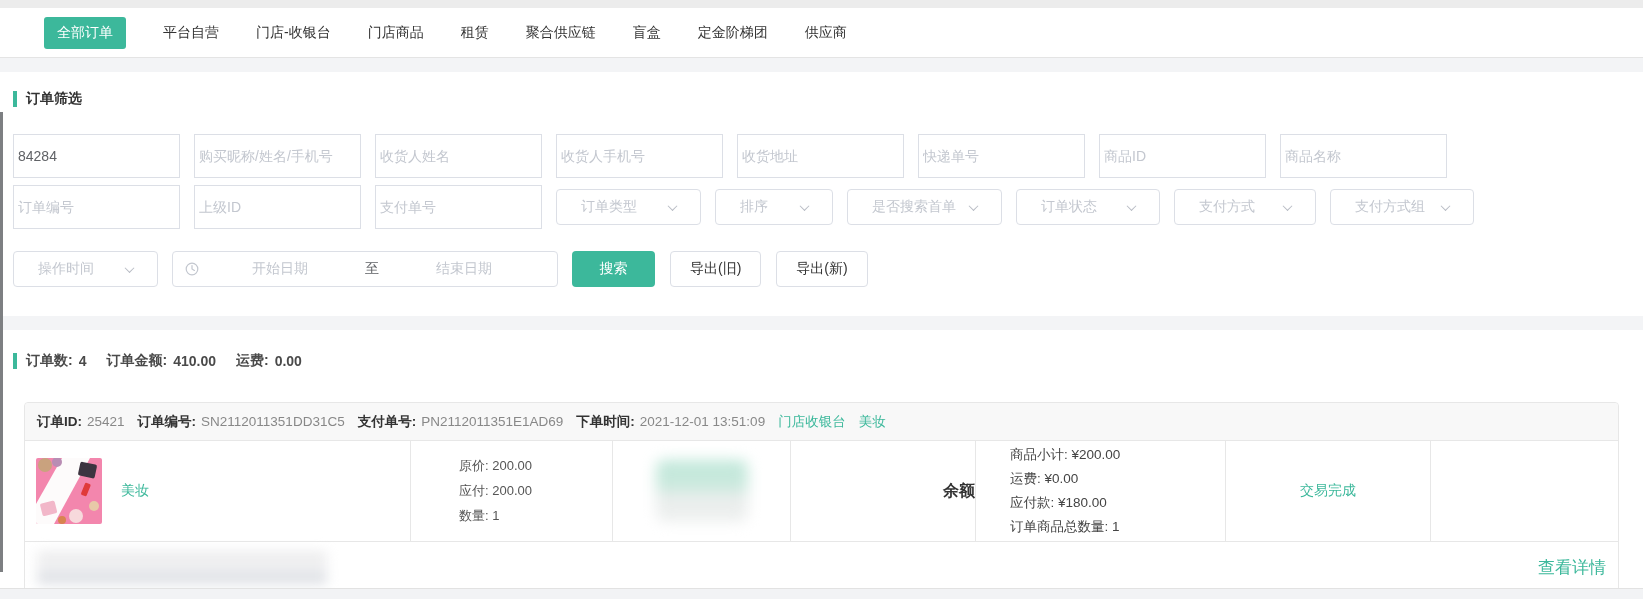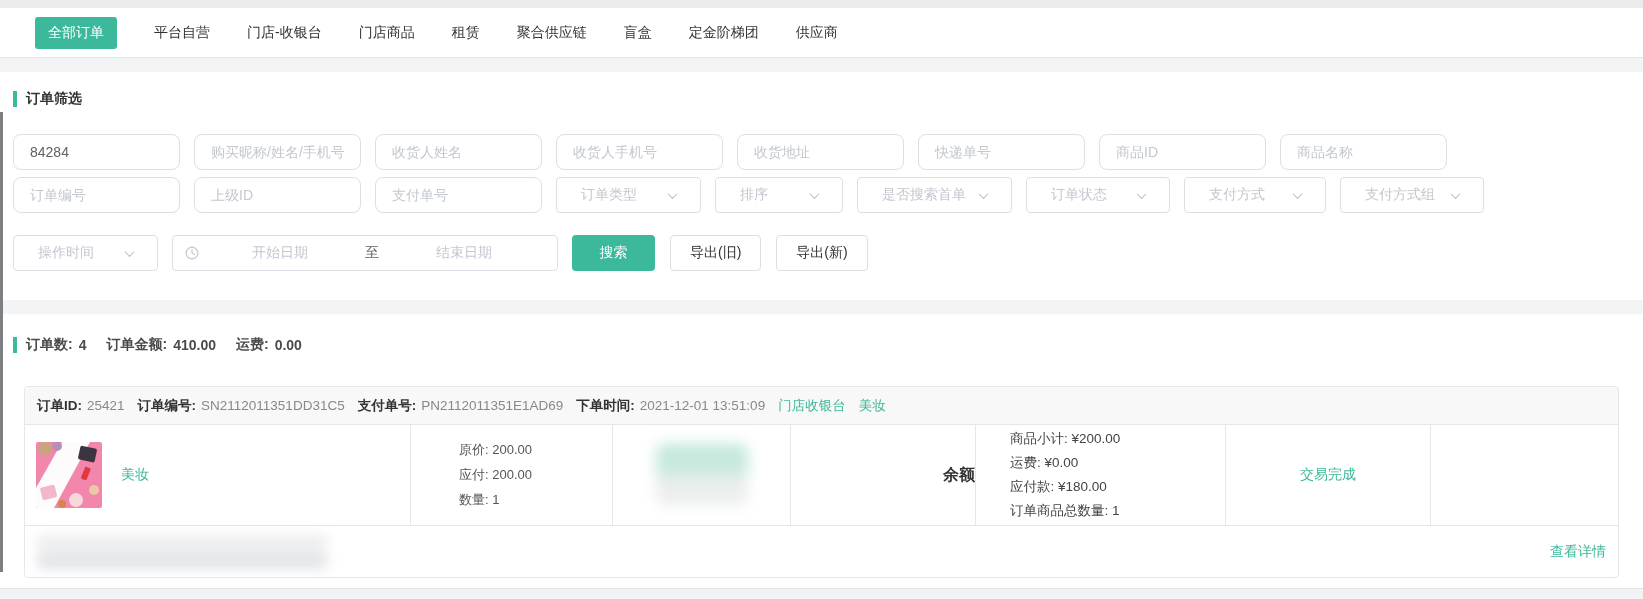--- a/index.html
+++ b/index.html
@@ -4,50 +4,50 @@
 <style>
   * { box-sizing: border-box; margin: 0; padding: 0; }
   html,body { width:1643px; height:599px; overflow:hidden; }
   body {
     font-family: "Liberation Sans", "DejaVu Sans", sans-serif;
     background:#fff; color:#606266; position:relative; font-size:14px;
   }
   .top-strip { height:8px; background:#ececec; }
   .tabbar {
     height:50px; background:#fff; border-bottom:1px solid #e4e4e4;
-    display:flex; align-items:center; padding-left:35px; gap:37px;
+    display:flex; align-items:center; padding-left:44px; gap:37px;
   }
   .tab { font-size:14px; color:#333; cursor:pointer; white-space:nowrap; padding:7px 0; }
   .tab.active { background:#3cb89b; color:#fff; border-radius:3px; padding:7px 13px; }
   .gap { height:14px; background:#f3f4f6; }
 
   .panel { background:#fff; }
   .filter-panel { padding:18px 13px 29px 13px; }
   .section-title-row { display:flex; align-items:center; gap:9px; margin-bottom:26px; }
   .accent-bar { width:4px; height:16px; background:#3cb89b; }
   .section-title { font-size:14px; font-weight:bold; color:#333; }
 
   .frow { display:flex; align-items:center; gap:14px; margin-bottom:7px; }
   .frow.last { margin-top:22px; margin-bottom:0; }
   .f-input {
-    width:167px; height:36px; border:1px solid #dcdfe6; border-radius:8px;
-    padding:0 16px; font-size:14px; color:#606266; background:#fff; outline:none;
+    width:167px; height:44px; border:1px solid #dcdfe6; border-radius:0;
+    padding:0 4px; font-size:14px; color:#606266; background:#fff; outline:none;
     font-family:inherit;
   }
   .f-input::placeholder { color:#c3c7cf; }
   .select {
     height:36px; border:1px solid #dcdfe6; border-radius:4px; background:#fff;
     display:flex; align-items:center; justify-content:space-between;
     padding:0 24px; font-size:14px; color:#c3c7cf; cursor:pointer;
   }
   .chev {
     width:7px; height:7px; border-right:1.3px solid #b8bcc4; border-bottom:1.3px solid #b8bcc4;
     transform:rotate(45deg) translate(-1px,-1px); flex:0 0 auto;
   }
-  .w145{width:145px}.w130{width:128px}.w155{width:155px}.w144{width:144px}.w142{width:142px}
+  .w145{width:145px}.w130{width:118px}.w155{width:155px}.w144{width:144px}.w142{width:142px}
   .daterange {
     width:386px; height:36px; border:1px solid #dcdfe6; border-radius:4px; background:#fff;
     display:flex; align-items:center; padding:0 12px; font-size:14px; color:#c3c7cf; cursor:pointer;
   }
   .daterange .ph { flex:1; text-align:center; }
   .daterange .sep { color:#606266; padding:0 4px; }
   .btn { height:36px; border-radius:4px; font-size:14px; cursor:pointer; font-family:inherit; }
   .btn-search { width:83px; background:#3cb89b; color:#fff; border:none; margin-left:0; }
   .btn-plain { padding:0 19px; background:#fff; border:1px solid #dcdfe6; color:#333; }
   .ml15 { margin-left:1px; }
@@ -85,21 +85,21 @@
   .col-actions { flex:1; border-right:none; }
 
   .order-footer {
     border-top:1px solid #e7e7e7; height:52px; display:flex; align-items:center;
     justify-content:space-between; padding:0 12px; border-radius:0 0 4px 4px;
   }
   .blur-footer {
     width:290px; height:34px; filter:blur(6px); border-radius:4px;
     background:linear-gradient(180deg,#ededee 0 42%,#fafafa 42% 52%,#e2e4e8 52% 100%);
   }
-  .detail-link { color:#3cb89b; font-size:14px; cursor:pointer; }
+  .detail-link { color:#3cb89b; font-size:17px; cursor:pointer; }
 
   .left-line { position:absolute; left:0; top:112px; width:3px; height:460px; background:#7d7f82; }
   .bottom-strip { position:absolute; left:0; bottom:0; width:100%; height:11px; background:#f2f3f5; border-top:1px solid #e2e2e2; }
 </style>
 </head>
 <body>
 
 <div class="top-strip"></div>
 
 <nav class="tabbar">

